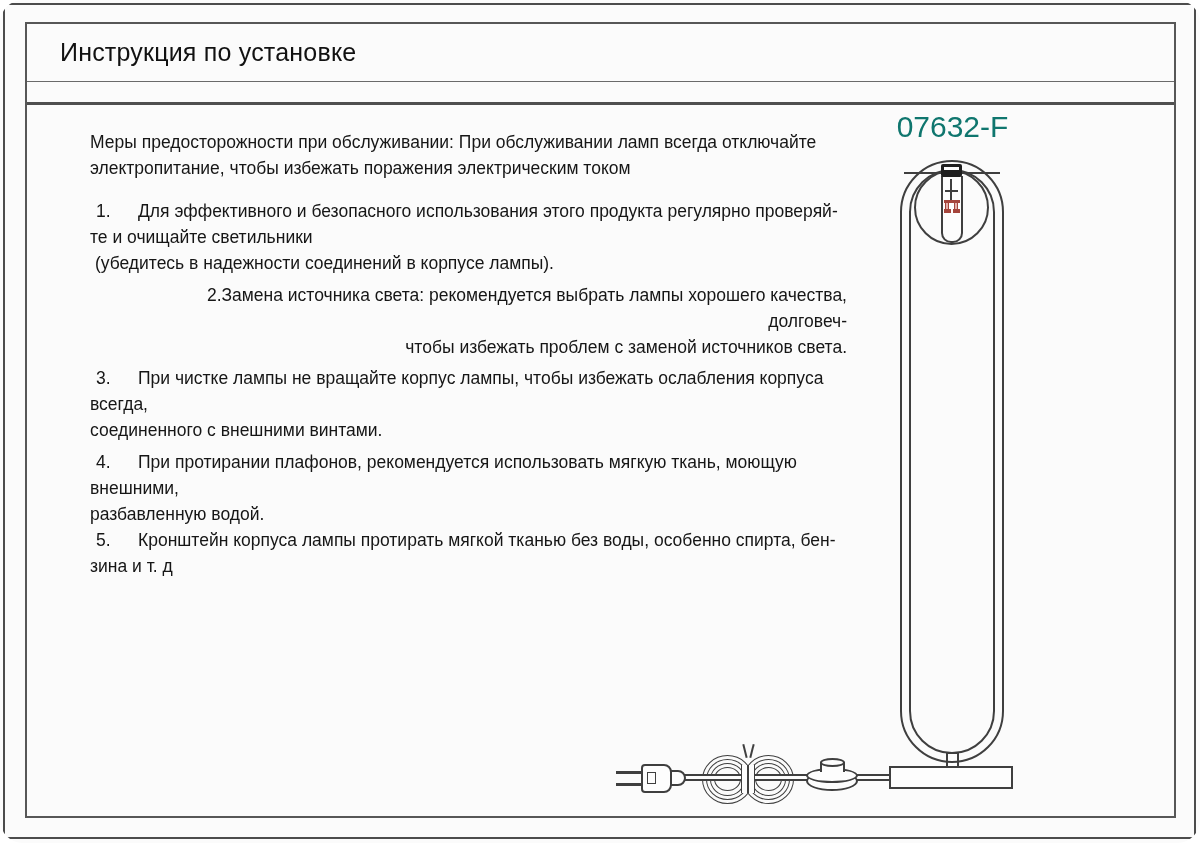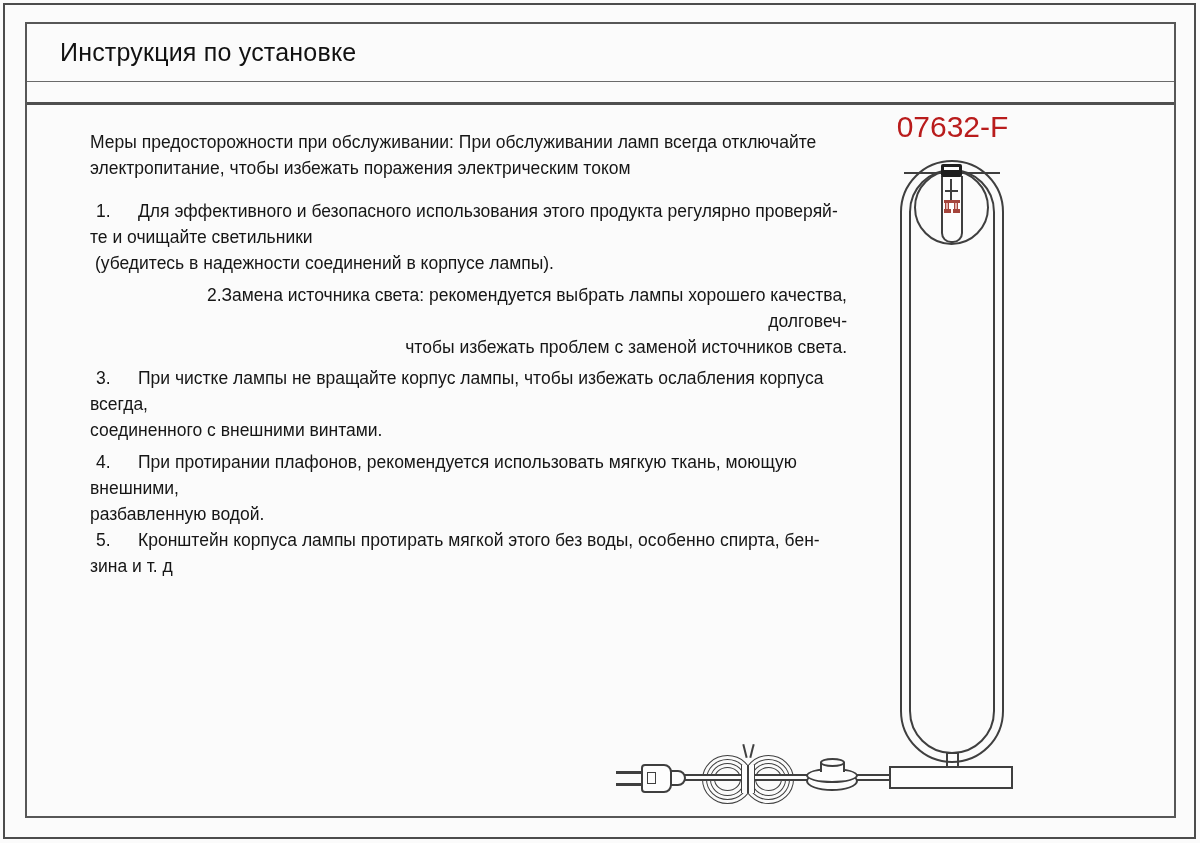--- a/index.html
+++ b/index.html
@@ -1,37 +1,37 @@
 <!DOCTYPE html>
 <html><head>
 <meta charset="utf-8">
 <style>
   html,body{margin:0;padding:0;}
   .page{position:relative;width:1200px;height:843px;background:#fbfbfb;
-        font-family:"Liberation Sans",sans-serif;overflow:hidden;color:#161616;}
+        font-family:"Liberation Sans",sans-serif;overflow:hidden;color:#161616;border-radius:23px;}
   .p{position:absolute;box-sizing:border-box;}
 
   
   .outer-frame{left:3px;top:3px;width:1193px;height:836px;border:2px solid #4c4c4c;}
   .inner-frame{left:25px;top:22px;width:1151px;height:796px;border:2px solid #575757;}
   .title-row{position:relative;height:57px;border-bottom:1.5px solid #6a6a6a;
              display:flex;align-items:center;padding-left:33px;}
   .page-title{margin:0;font-size:25px;font-weight:500;color:#111;letter-spacing:.2px;}
   .band{position:relative;height:20px;border-bottom:3px solid #4f4f4f;}
 
   
   .text-block{position:absolute;left:47px;width:800px;font-size:17.5px;color:#161616;}
   .line{line-height:26px;white-space:pre-wrap;margin-left:43px;}
   .num{display:inline-block;width:48px;padding-left:6px;box-sizing:border-box;}
 
   .intro{top:129px;}
   .item1{top:198px;} .item2{top:282px;text-align:right;} .item3{top:365px;} .item4{top:449px;} .item5{top:527px;}
 
   
-  .model{left:855px;top:110px;width:195px;text-align:center;font-size:30px;color:#b91c1c;font-weight:500;}
+  .model{left:855px;top:110px;width:195px;text-align:center;font-size:30px;color:#0f766e;font-weight:500;}
   .frame-outer{left:900px;top:160px;width:104px;height:603px;border:2.5px solid #3f3f3f;border-radius:52px;}
   .frame-inner{left:909px;top:169px;width:86px;height:585px;border:2px solid #3f3f3f;border-radius:43px;}
   .mount-bar{left:904px;top:172px;width:96px;height:2px;background:#3f3f3f;}
   .globe{left:914px;top:170px;width:75px;height:75px;border:2px solid #3f3f3f;border-radius:50%;}
   .tube{left:941px;top:176px;width:22px;height:67px;border:2px solid #3f3f3f;border-top:none;
         border-radius:0 0 10px 10px;background:#fdfdfd;}
   .bulb-cap{left:941px;top:164px;width:21px;height:13px;background:#1f1f1f;border-radius:2px;}
   .bulb-cap-slit{left:944px;top:167px;width:15px;height:3px;background:#fdfdfd;}
   .stem{left:950px;top:179px;width:2px;height:23px;background:#3f3f3f;}
   .stem-cross{left:945px;top:190px;width:13px;height:2px;background:#3f3f3f;}
@@ -115,21 +115,21 @@
     <div class="line">соединенного с внешними винтами.</div>
   </div>
 
   <div class="text-block item4">
     <div class="line"><span class="num">4.</span><span>При протирании плафонов, рекомендуется использовать мягкую ткань, моющую</span></div>
     <div class="line">внешними,</div>
     <div class="line">разбавленную водой.</div>
   </div>
 
   <div class="text-block item5">
-    <div class="line"><span class="num">5.</span><span>Кронштейн корпуса лампы протирать мягкой этого без воды, особенно спирта, бен-</span></div>
+    <div class="line"><span class="num">5.</span><span>Кронштейн корпуса лампы протирать мягкой тканью без воды, особенно спирта, бен-</span></div>
     <div class="line">зина и т. д</div>
   </div>
 
   <div class="p model">07632-F</div>
 
   <div>
 
     <div class="p loop cl1"></div>
     <div class="p loop cl2"></div>
     <div class="p loop cl3"></div>

